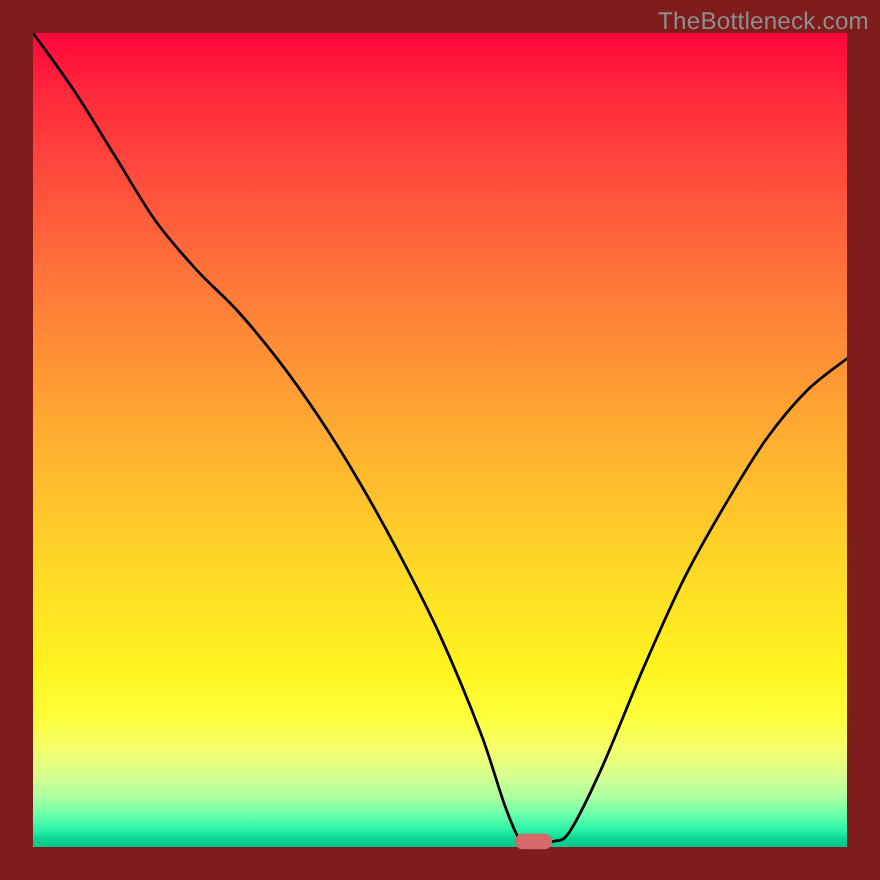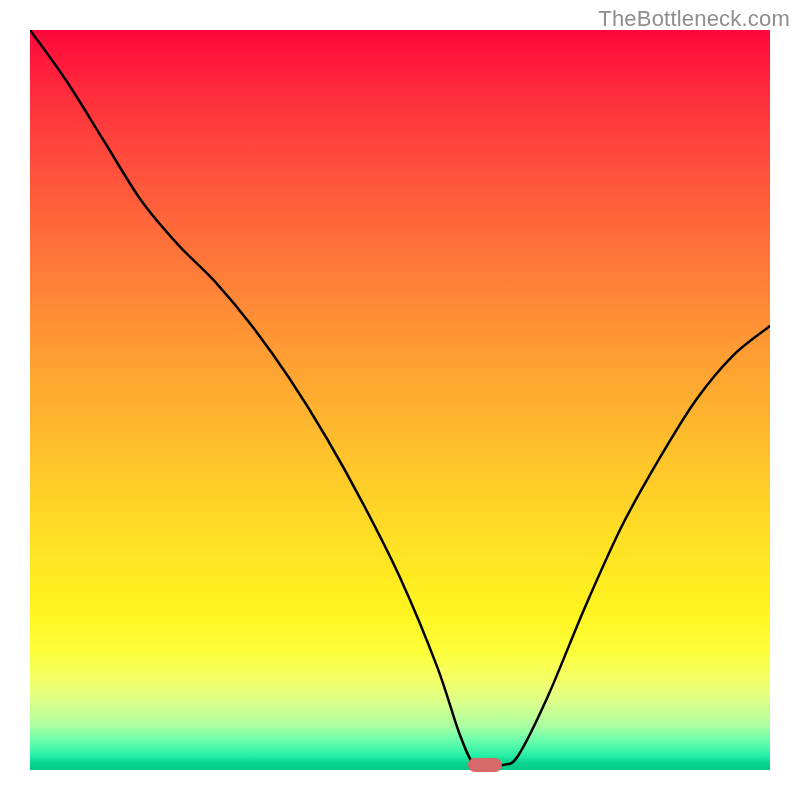--- a/index.html
+++ b/index.html
@@ -8,21 +8,21 @@
     width: 800px;
     height: 800px;
     overflow: hidden;
     background: #000;
     font-family: Arial, Helvetica, sans-serif;
   }
   .wrap {
     position: relative;
     width: 800px;
     height: 800px;
-    background: #ffffff;
+    background: #7f1d1d;
   }
   .plot {
     position: absolute;
     left: 30px;
     top: 30px;
     width: 740px;
     height: 740px;
     background: linear-gradient(
       to bottom,
       #ff063b 0%,

